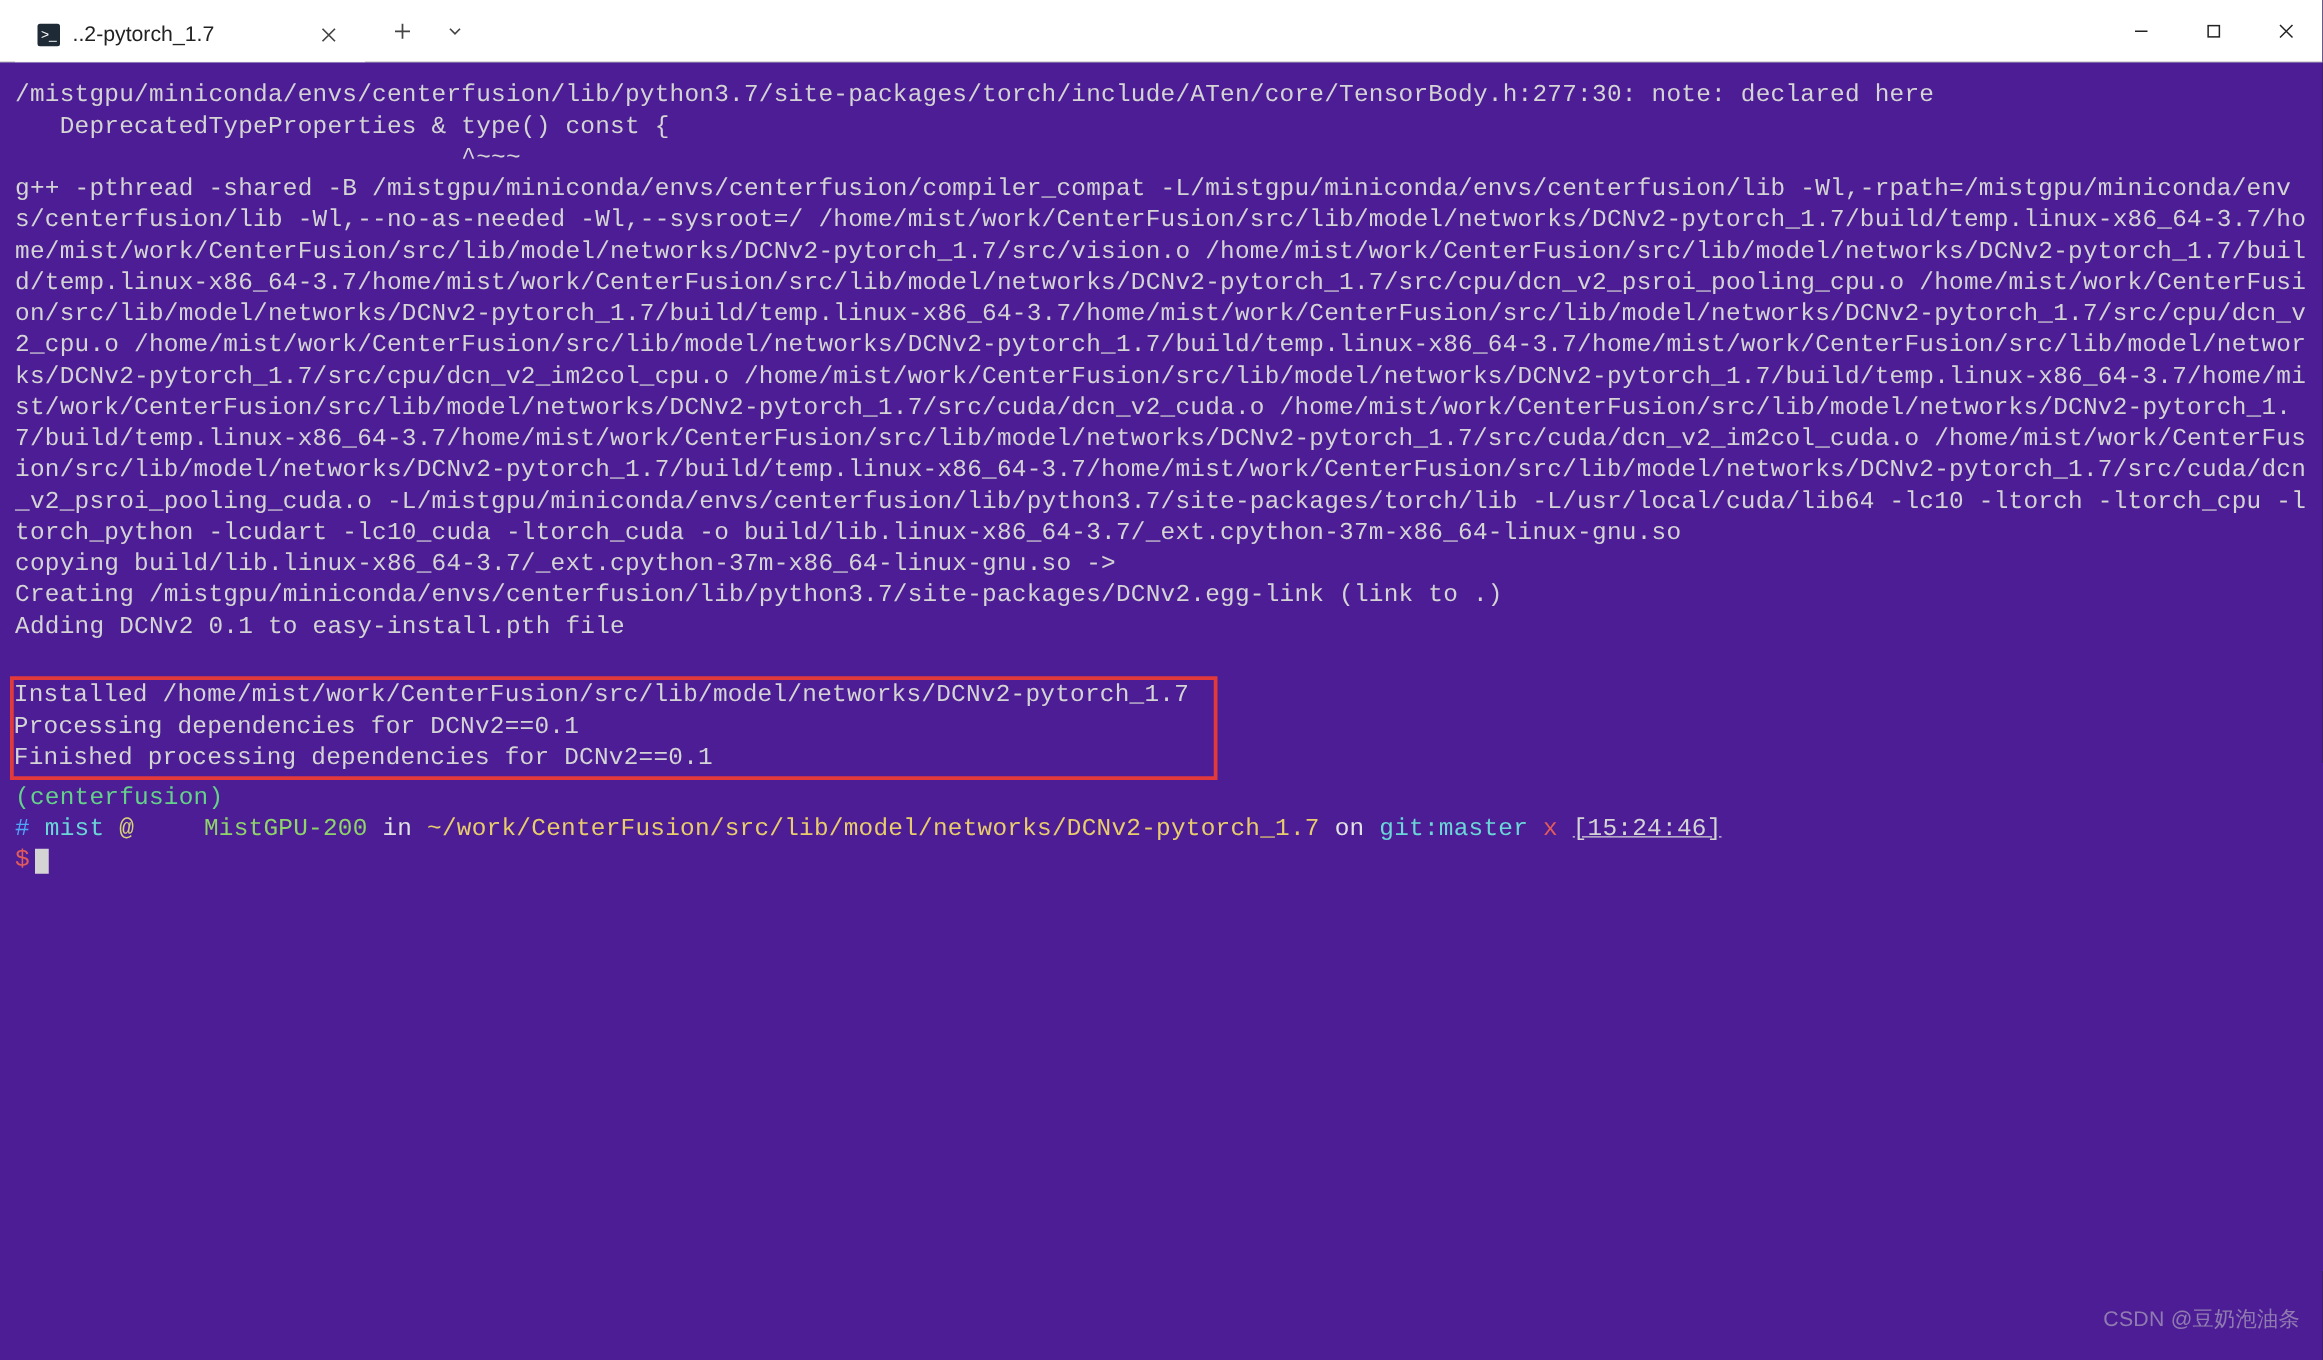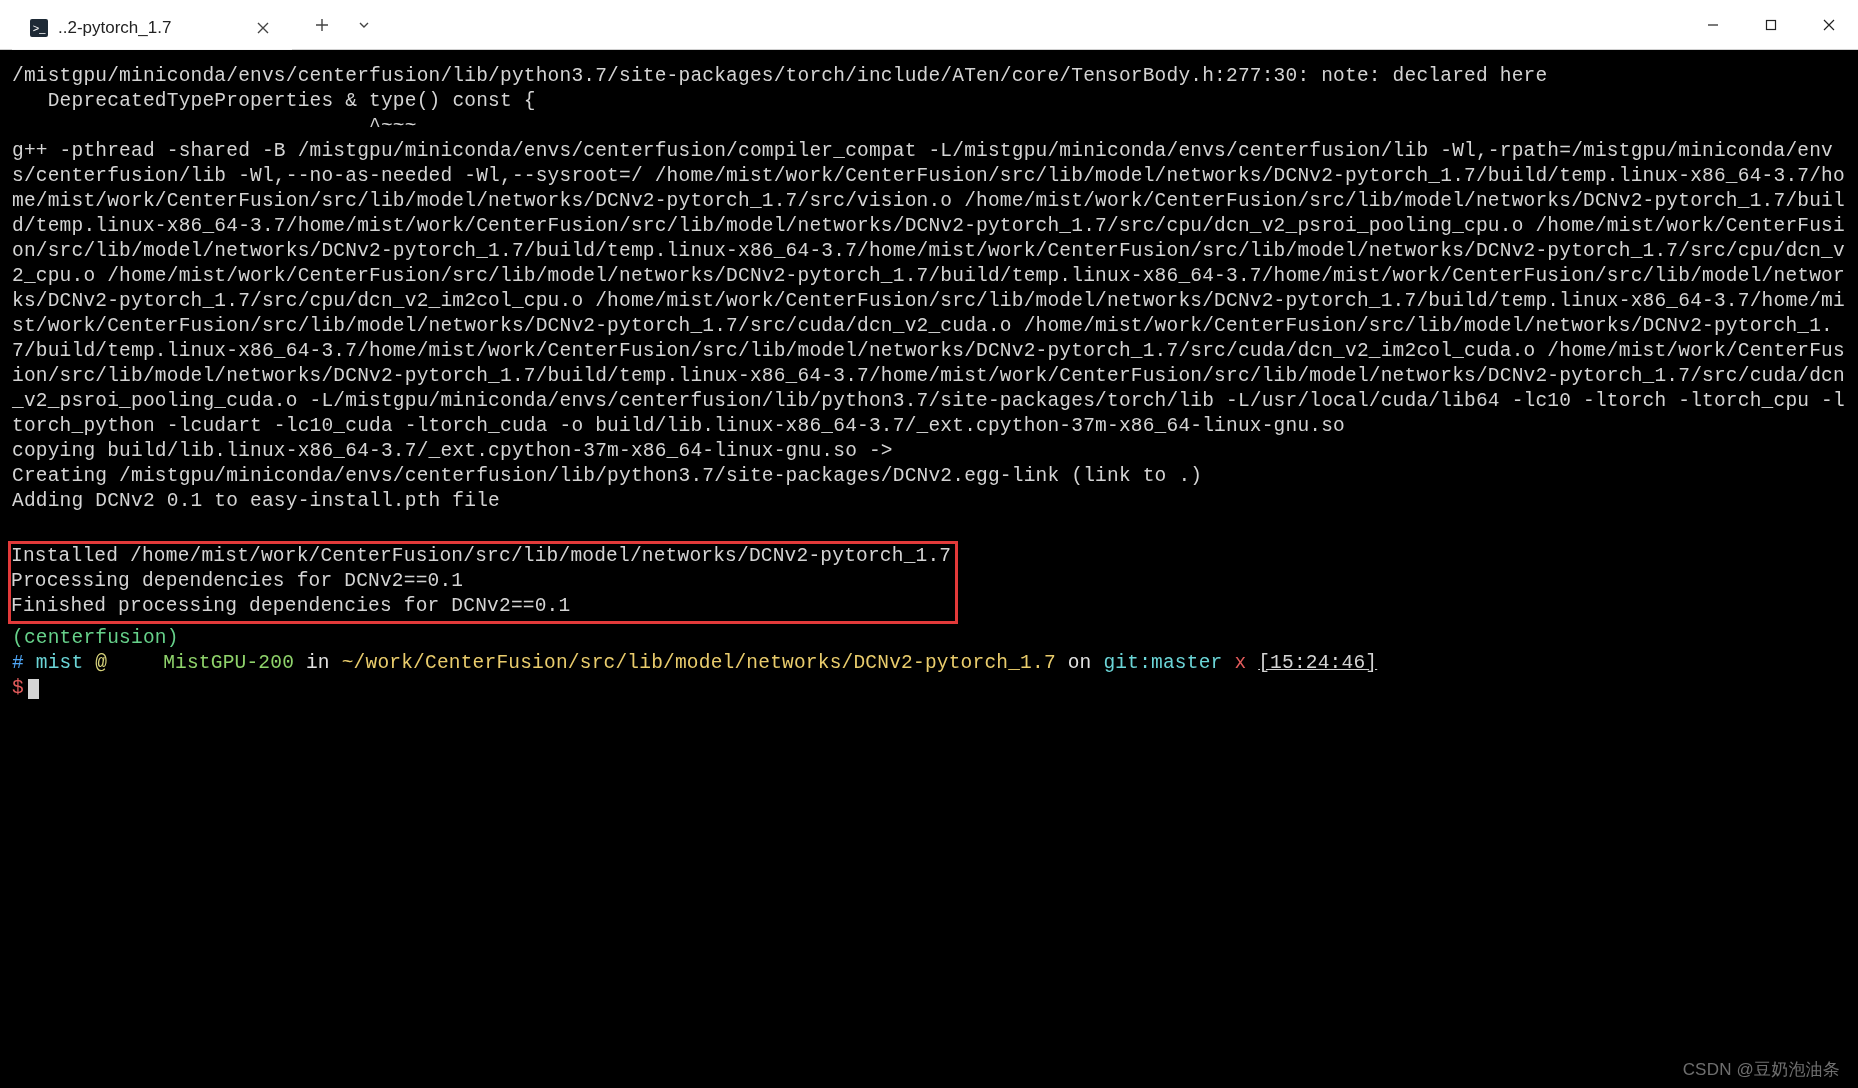--- a/index.html
+++ b/index.html
@@ -93,35 +93,35 @@
     .win-btn {
       width: 58px;
       height: 100%;
       display: flex;
       align-items: center;
       justify-content: center;
       cursor: pointer;
       color: #222;
     }
     .terminal {
-      background: #000000;
+      background: #4c1d95;
       color: #d4d4d4;
       font-family: "Consolas", "Courier New", monospace;
       font-size: 19.5px;
       line-height: 25px;
       padding: 14px 12px;
       white-space: pre-wrap;
       word-break: break-all;
       letter-spacing: 0.2px;
       position: relative;
       height: calc(100% - 50px);
     }
     .highlight-box {
       border: 3px solid #e23a3a;
-      padding: 0px 4px 2px 0px;
+      padding: 0px 20px 2px 0px;
       margin: 2px -4px 2px -4px;
       display: inline-block;
     }
     .env-green { color: #66d18a; }
     .prompt-hash { color: #4fa7f7; }
     .user-cyan { color: #6bd5d7; }
     .at-yellow { color: #d6d27a; }
     .host-green { color: #8fd36b; margin-left: 44px; }
     .in-white { color: #e2e2e2; }
     .path-yellow { color: #e9cc6c; }
@@ -137,21 +137,21 @@
       height: 20px;
       background: #d4d4d4;
       vertical-align: text-bottom;
       margin-left: 4px;
       animation: blink 1s step-end infinite;
     }
     @keyframes blink { 50% { opacity: 0; } }
     .watermark {
       position: absolute;
       right: 18px;
-      bottom: 6px;
+      bottom: 20px;
       font-size: 17px;
       font-family: "Microsoft YaHei", sans-serif;
       color: rgba(200,200,200,0.55);
     }
   </style>
 </head>
 <body>
 
 <div class="title-bar">
   <div class="tab">

